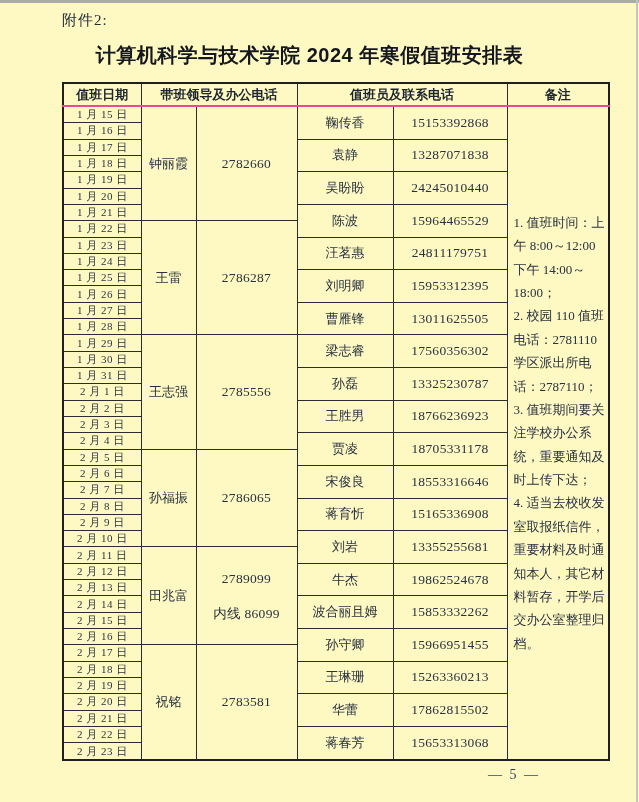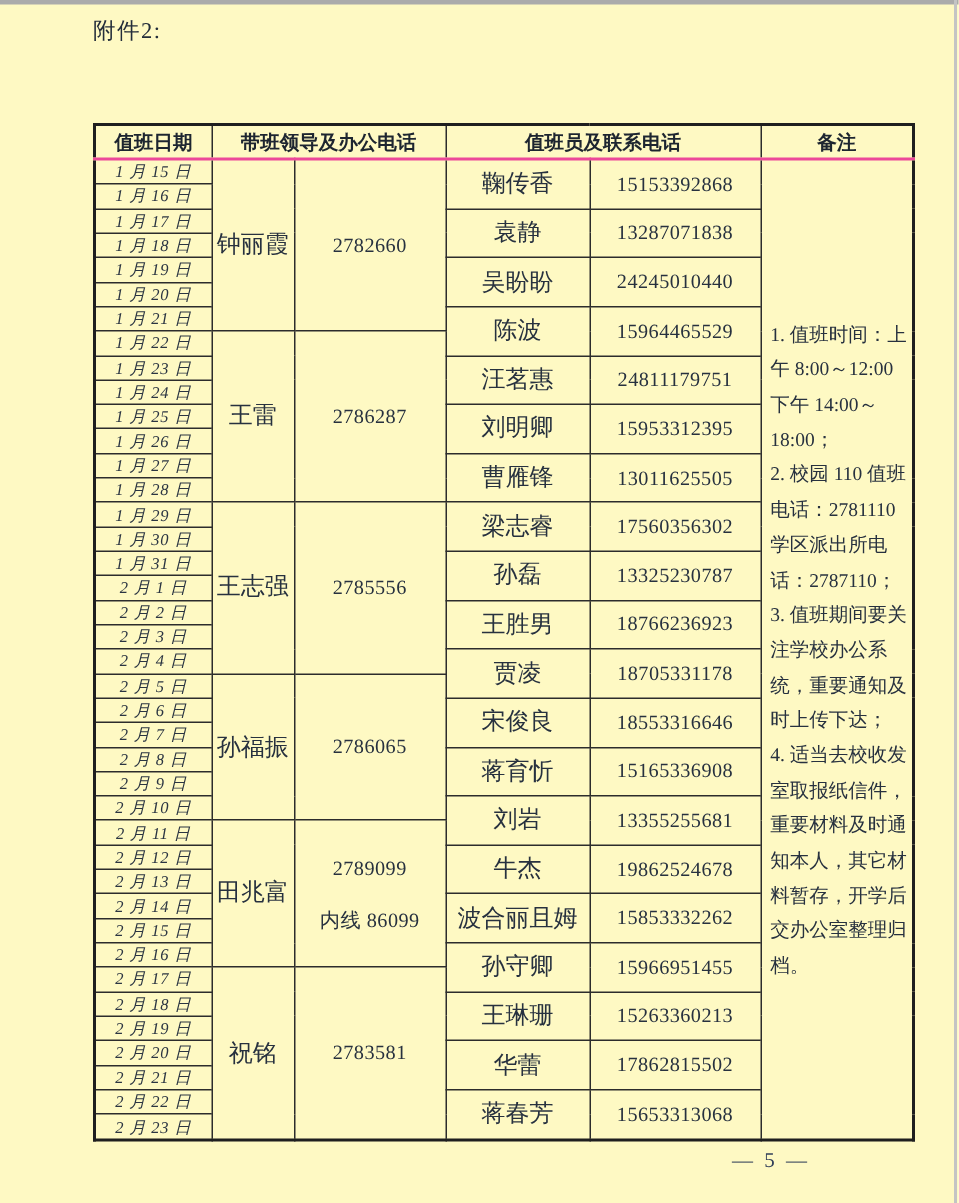--- a/index.html
+++ b/index.html
@@ -35,22 +35,22 @@
   }
   .duty-table th, .duty-table td {
     border:1px solid #2c2c2c;
     padding:0; overflow:hidden;
     text-align:center; vertical-align:middle;
   }
   .duty-table thead th {
     height:21px; font-size:13px; font-weight:bold; color:#1d2530;
     border-bottom:2px solid #ec4899;
   }
-  td.date-cell { font-size:11px; color:#2b3542; letter-spacing:0.5px;font-style:italic; }
-  td.name-cell { font-size:16px; color:#27313f; }
+  td.date-cell { font-size:11px; color:#2b3542; letter-spacing:0.5px; }
+  td.name-cell { font-size:13px; color:#27313f; }
   td.phone-cell { font-size:13.5px; color:#27313f; letter-spacing:0.3px; }
   td.leader-phone-multi { white-space:pre-line; line-height:2.6; }
   td.remark-cell {
     font-size:13px; color:#27313f;
     text-align:left; vertical-align:middle;
     white-space:pre-line; line-height:1.8;
     padding:2px 3px 2px 6px;
   }
   .page-number {
     position:absolute; left:488px; top:767px;
@@ -59,20 +59,21 @@
 </style>
 </head>
 <body>
 
 <div class="page">
   <div class="scan-edge-top"></div>
   <div class="scan-edge-right"></div>
 
   <div class="attachment-label">附件2:</div>
 
+  <div class="doc-title">计算机科学与技术学院 2024 年寒假值班安排表</div>
 
   <table class="duty-table">
     <colgroup>
       <col style="width:78px">
       <col style="width:55px">
       <col style="width:101px">
       <col style="width:96px">
       <col style="width:114px">
       <col style="width:102px">
     </colgroup>

